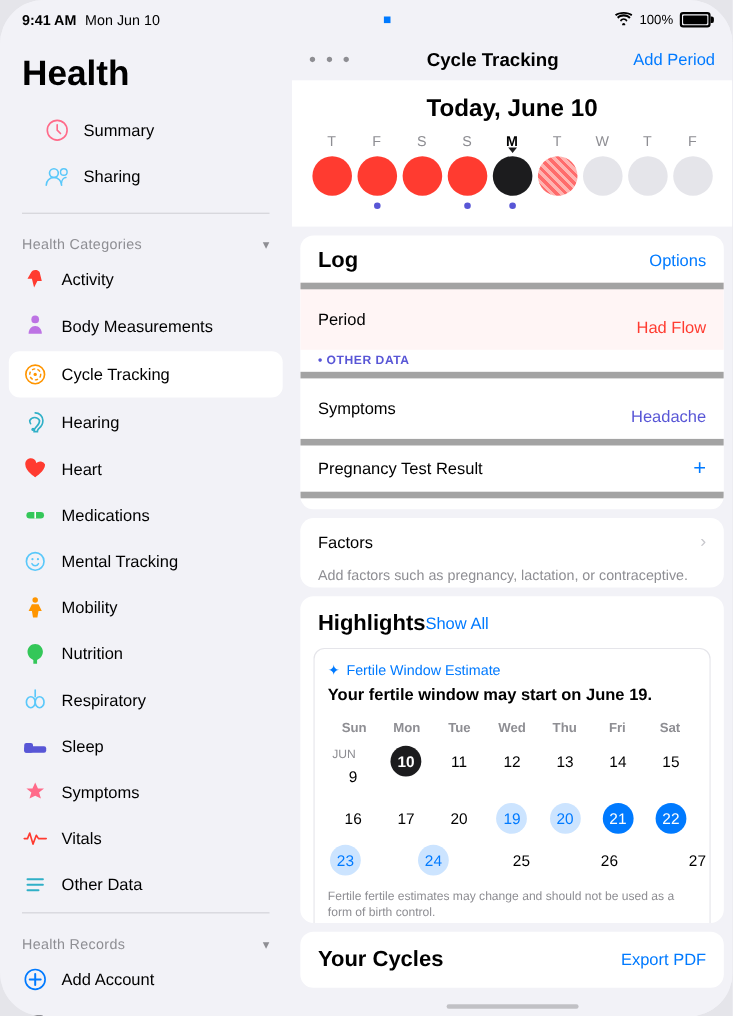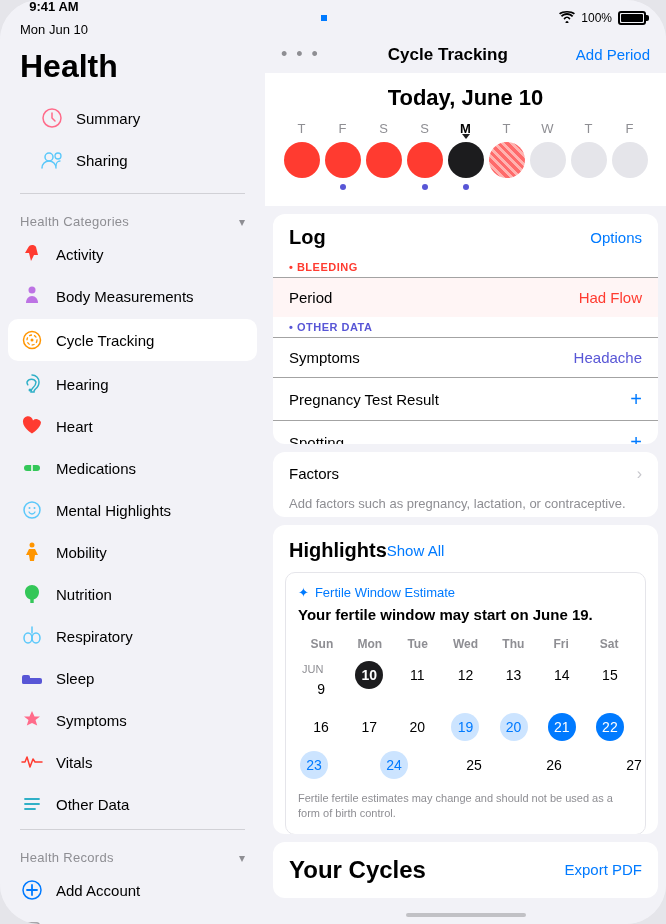--- a/index.html
+++ b/index.html
@@ -305,32 +305,33 @@
     }
     .log-subsection-label.other {
       color: #5856d6;
     }
 
     .log-row {
       display: flex;
       align-items: center;
       justify-content: space-between;
       padding: 11px 16px;
-      border-top: 1px solid #a3a3a3;
+      border-top: 6px solid #a3a3a3;
     }
     .log-row.period-row {
       background: #fff5f5;
     }
     .log-row-label {
       font-size: 15px;
       color: #000;
     }
     .log-row-value {
       font-size: 15px;
       color: #ff3b30;
+      margin-top: 16px;
     }
     .log-row-value.purple {
       color: #5856d6;
     }
     .log-row-plus {
       font-size: 20px;
       color: #007aff;
       line-height: 1;
     }
 
@@ -476,21 +477,21 @@
     .your-cycles-section {
       background: #fff;
       border-radius: 12px;
       margin: 0 8px 8px;
       display: flex;
       align-items: center;
       justify-content: space-between;
       padding: 14px 16px;
     }
     .your-cycles-title {
-      font-size: 24px;
+      font-size: 20px;
       font-weight: 600;
       color: #000;
     }
     .export-pdf-btn {
       font-size: 15px;
       color: #007aff;
       cursor: pointer;
     }
 
     
@@ -509,21 +510,21 @@
       padding: 8px 0 0;
       line-height: 1.4;
     }
   </style>
 </head>
 <body>
 
 <div class="device-frame">
 
   <div class="status-bar">
-    <div style="display:flex;gap:8px;align-items:center;flex-direction:column;">
+    <div style="display:flex;gap:8px;align-items:center;">
       <span class="status-time">9:41 AM</span>
       <span class="status-date">Mon Jun 10</span>
     </div>
     <div style="width:6px;height:6px;background:#007aff;border-radius:50;margin:0 auto;"></div>
     <div class="status-icons">
       <span>
         <svg width="16" height="12" viewBox="0 0 16 12">
             <path d="M8 10a1.5 1.5 0 110 3 1.5 1.5 0 010-3zm-3.5-2.5C5.5 6.2 6.7 5.5 8 5.5s2.5.7 3.5 2l-1.2 1.2C9.6 7.7 8.8 7 8 7s-1.6.7-2.3 1.7L4.5 7.5zm-2.8-2.8C3.2 3.2 5.5 2 8 2s4.8 1.2 6.3 2.7L13 6C11.8 4.8 10 4 8 4S4.2 4.8 3 6L2.2 4.7zM0 2.2C1.8.8 4.8 0 8 0s6.2.8 8 2.2L14.8 3.5C13.2 2.2 10.7 1.5 8 1.5S2.8 2.2 1.2 3.5L0 2.2z" fill="currentColor"></path>
           </svg>
       </span>
@@ -631,21 +632,21 @@
 
       <div class="sidebar-nav-item">
         <div class="nav-icon">
           <svg width="22" height="22" viewBox="0 0 22 22" fill="none">
             <path d="M11 3a8 8 0 100 16A8 8 0 0011 3z" stroke="#5ac8fa" stroke-width="1.5" fill="none"></path>
             <path d="M8 13s1 2 3 2 3-2 3-2" stroke="#5ac8fa" stroke-width="1.3" stroke-linecap="round" fill="none"></path>
             <circle cx="8.5" cy="9" r="1" fill="#5ac8fa"></circle>
             <circle cx="13.5" cy="9" r="1" fill="#5ac8fa"></circle>
           </svg>
         </div>
-        <span class="nav-label">Mental Highlights</span>
+        <span class="nav-label">Mental Tracking</span>
       </div>
 
       <div class="sidebar-nav-item">
         <div class="nav-icon">
           <svg width="20" height="22" viewBox="0 0 20 22" fill="none">
             <circle cx="10" cy="4" r="2.5" fill="#ff9500"></circle>
             <path d="M7 8l-3 6h3l1 6h4l1-6h3l-3-6" fill="#ff9500"></path>
           </svg>
         </div>
         <span class="nav-label">Mobility</span>
@@ -804,21 +805,20 @@
               <div class="dot empty"></div>
             </div>
         </div>
       </div>
 
       <div class="log-section">
         <div class="log-header">
           <span class="log-title">Log</span>
           <span class="log-options">Options</span>
         </div>
-        <div class="log-subsection-label">• BLEEDING</div>
         <div class="log-row period-row">
           <span class="log-row-label">Period</span>
           <span class="log-row-value">Had Flow</span>
         </div>
         <div class="log-subsection-label other">• OTHER DATA</div>
         <div class="log-row">
           <span class="log-row-label">Symptoms</span>
           <span class="log-row-value purple">Headache</span>
         </div>
         <div class="log-row">

